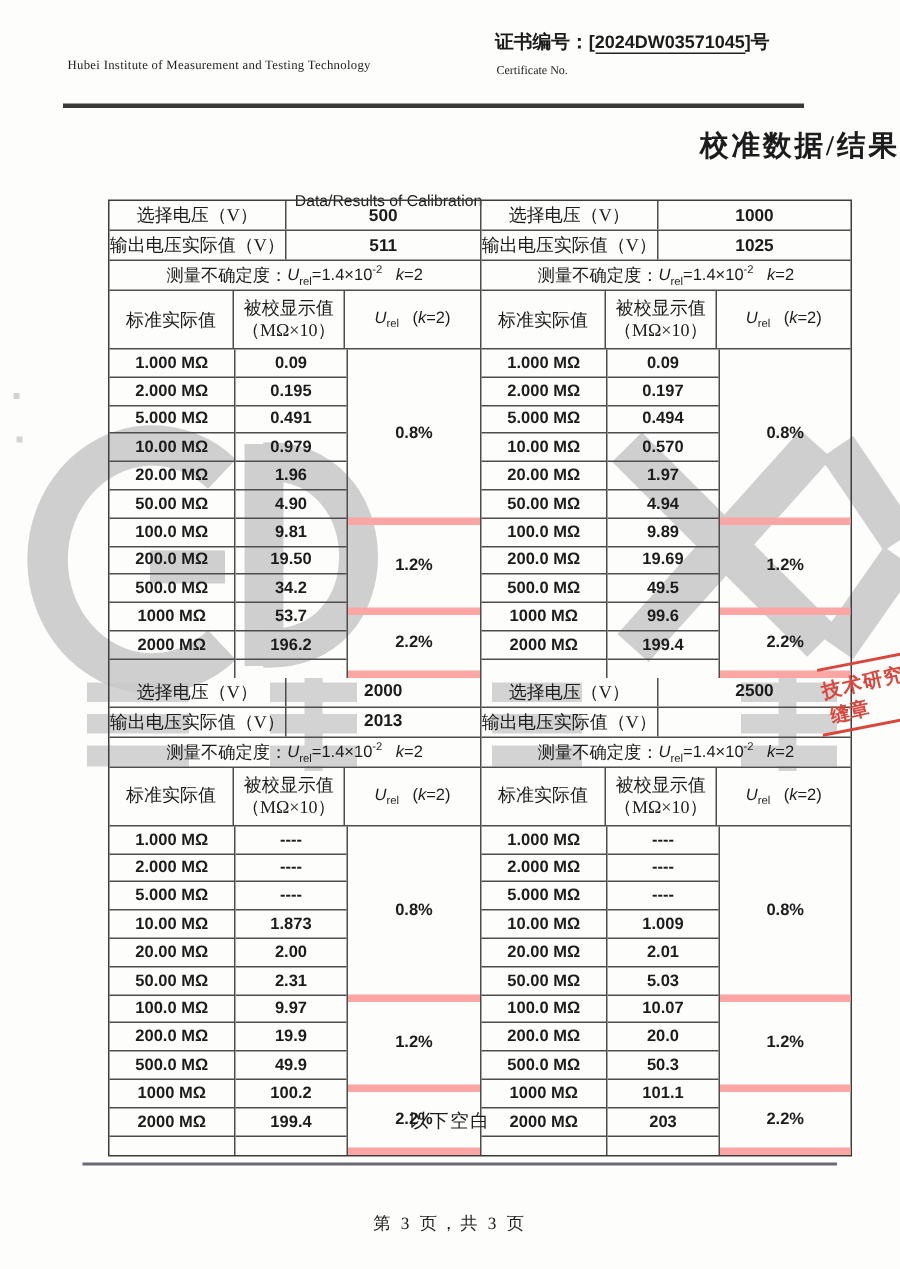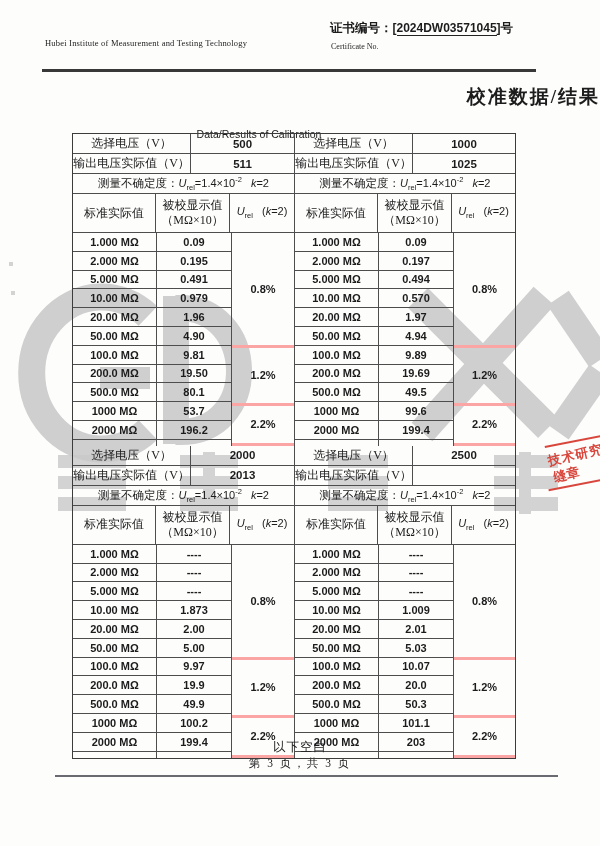--- a/index.html
+++ b/index.html
@@ -12,21 +12,21 @@
   .org-cn{left:44px;top:16px;font-size:15px;font-weight:bold;letter-spacing:3.5px;white-space:nowrap;}
   .org-en{left:45px;top:38px;font-size:8.5px;letter-spacing:.2px;}
   .cert-line{left:330px;top:20px;font-size:12.5px;font-weight:bold;white-space:nowrap;}
   .cert-num{font-family:"Liberation Sans",sans-serif;font-size:12px;}
   .cert-num .num{border-bottom:1px solid #222;}
   .cert-cap{left:331px;top:42px;font-size:8px;}
   .rule-top{left:42px;top:69px;width:494px;height:2.5px;background:#383838;}
   .doc-title{left:0;top:84px;width:600px;text-align:right;font-size:19px;font-weight:bold;letter-spacing:2px;}
   .doc-sub{left:0;top:128px;width:476px;text-align:center;font-size:10.5px;font-family:"Liberation Sans",sans-serif;padding-left:21px;}
   
-  .cal-table{left:72px;top:133px;width:444px;border:1.5px solid #3c3c3c;box-sizing:border-box;z-index:1;background:transparent;}
+  .cal-table{left:72px;top:133px;width:496px;border:1.5px solid #3c3c3c;box-sizing:border-box;z-index:1;background:transparent;}
   .section{display:block;}
   .panel-pair{display:flex;}
   .panel{width:50%;box-sizing:border-box;}
   .panel+.panel{border-left:1px solid #4d4d4d;}
   .vrow{display:flex;height:19px;border-bottom:1px solid #4d4d4d;}
   .vlabel{width:117px;border-right:1px solid #4d4d4d;display:flex;align-items:center;justify-content:center;
           font-size:12px;}
   .vvalue{flex:1;display:flex;align-items:center;justify-content:center;
           font-family:"Liberation Sans",sans-serif;font-weight:bold;font-size:11.5px;}
   .urow{height:19px;border-bottom:1px solid #4d4d4d;display:flex;align-items:center;justify-content:center;
@@ -39,27 +39,27 @@
   .hc{display:flex;flex-direction:column;align-items:center;justify-content:center;font-size:12px;box-sizing:border-box;}
   .hc1{width:83px;border-right:1px solid #4d4d4d;}
   .hc2{width:74px;border-right:1px solid #4d4d4d;line-height:15px;}
   .hc3{flex:1;flex-direction:row;}
   .pbody{display:flex;}
   .colstd{width:83px;border-right:1px solid #4d4d4d;}
   .coldisp{width:74px;border-right:1px solid #4d4d4d;}
   .colu{flex:1;}
   .dcell{height:17.8px;border-bottom:1px solid #4d4d4d;display:flex;align-items:center;justify-content:center;
          font-family:"Liberation Sans",sans-serif;font-weight:bold;font-size:11px;white-space:nowrap;}
-  .ug{display:flex;align-items:center;justify-content:center;border-bottom:3px solid #fca5a5;
+  .ug{display:flex;align-items:center;justify-content:center;border-bottom:5px solid #fca5a5;
       font-family:"Liberation Sans",sans-serif;font-weight:bold;font-size:11px;}
   .ug6{height:111.8px;}.ug3{height:55.4px;}.ug2{height:36.6px;}
   
   .blank-note{left:0;top:739px;width:600px;text-align:center;font-size:12.5px;letter-spacing:1px;z-index:1;}
   .rule-bottom{left:55px;top:775px;width:503px;height:1.5px;background:#6a6a72;}
-  .page-note{left:0;top:756px;width:600px;text-align:center;font-size:11.5px;letter-spacing:2px;}
+  .page-note{left:0;top:808px;width:600px;text-align:center;font-size:11.5px;letter-spacing:2px;}
   
   .seal{left:545px;top:448px;width:130px;transform:rotate(-13deg);transform-origin:left top;z-index:2;
         color:#d8463c;}
   .seal-rule{width:120px;height:2px;background:#d8463c;}
   .seal-rule.r1{transform:rotate(2deg);margin-bottom:3px;}
   .seal-rule.r2{transform:rotate(2deg);margin-top:3px;margin-left:-6px;}
   .seal-t1{font-size:13px;font-weight:bold;letter-spacing:1px;white-space:nowrap;}
   .seal-t2{font-size:13px;font-weight:bold;margin-left:2px;margin-top:-1px;}
 </style>
 </head>
@@ -150,21 +150,21 @@
               </div>
               <div class="coldisp">
                 <div class="dcell">0.09</div>
                 <div class="dcell">0.195</div>
                 <div class="dcell">0.491</div>
                 <div class="dcell">0.979</div>
                 <div class="dcell">1.96</div>
                 <div class="dcell">4.90</div>
                 <div class="dcell">9.81</div>
                 <div class="dcell">19.50</div>
-                <div class="dcell">80.1</div>
+                <div class="dcell">34.2</div>
                 <div class="dcell">53.7</div>
                 <div class="dcell">196.2</div>
               </div>
               <div class="colu">
                 <div class="ug ug6">0.8%</div>
                 <div class="ug ug3">1.2%</div>
                 <div class="ug ug2">2.2%</div>
               </div>
             </div>
           </div>
@@ -265,21 +265,21 @@
                 <div class="dcell">500.0 MΩ</div>
                 <div class="dcell">1000 MΩ</div>
                 <div class="dcell">2000 MΩ</div>
               </div>
               <div class="coldisp">
                 <div class="dcell">----</div>
                 <div class="dcell">----</div>
                 <div class="dcell">----</div>
                 <div class="dcell">1.873</div>
                 <div class="dcell">2.00</div>
-                <div class="dcell">5.00</div>
+                <div class="dcell">2.31</div>
                 <div class="dcell">9.97</div>
                 <div class="dcell">19.9</div>
                 <div class="dcell">49.9</div>
                 <div class="dcell">100.2</div>
                 <div class="dcell">199.4</div>
               </div>
               <div class="colu">
                 <div class="ug ug6">0.8%</div>
                 <div class="ug ug3">1.2%</div>
                 <div class="ug ug2">2.2%</div>

